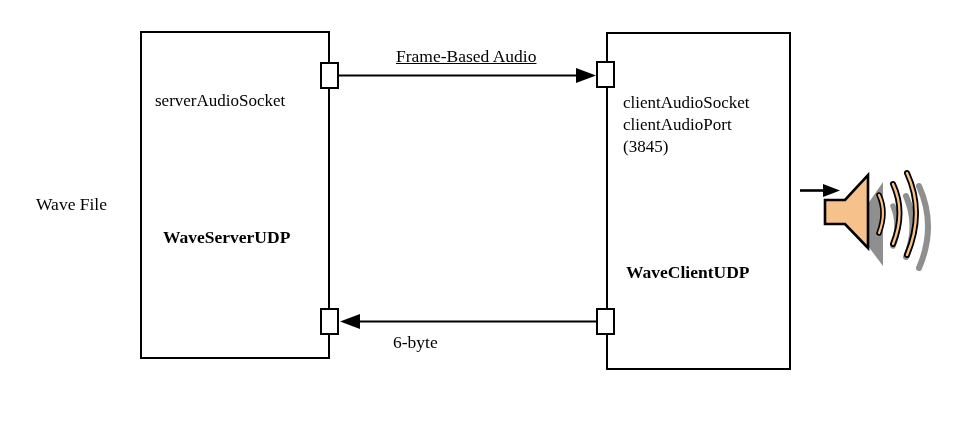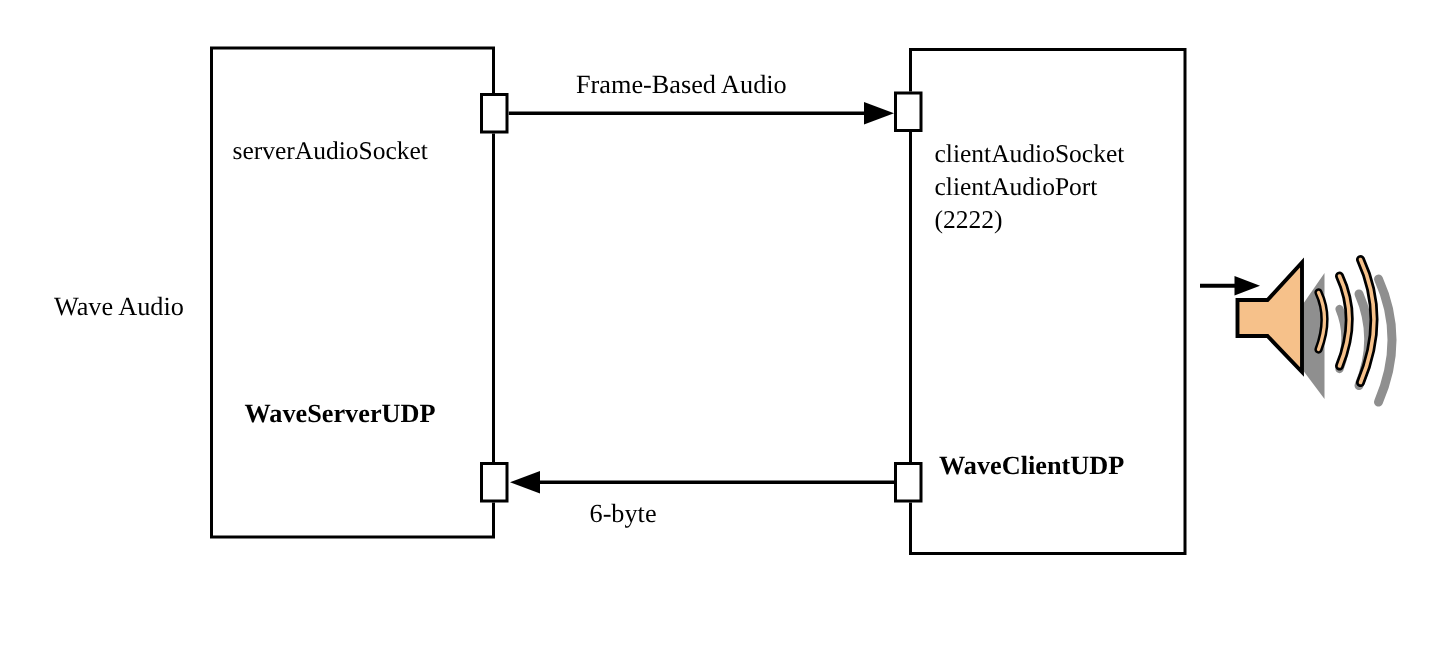--- a/index.html
+++ b/index.html
@@ -55,21 +55,20 @@
   #client-audio-port-bottom { left: 596px; top: 308px; }
 
   .text-label {
     position: absolute;
     white-space: pre;
     line-height: 1.28;
     font-size: 17px;
   }
   .text-label.bold {
     font-weight: bold;
-    margin-top: 38px;
   }
   #wave-file-label {
     left: 36px;
     top: 193px;
     font-size: 17.5px;
   }
   #server-socket-label {
     left: 155px;
     top: 90px;
     font-size: 17px;
@@ -83,23 +82,24 @@
     left: 623px;
     top: 92px;
     font-size: 17px;
   }
   #client-name-label {
     left: 626px;
     top: 261px;
     font-size: 17.5px;
   }
   #downstream-link-label {
-    left: 384px;
+    left: 396px;
     top: 45px;
     font-size: 17.5px;
+    text-decoration: underline;
   }
   #upstream-link-label {
     left: 393px;
     top: 331px;
     font-size: 17.5px;
   }
 </style>
 </head>
 <body>
 
@@ -142,29 +142,29 @@
   </svg>
 
   <div class="node-box" id="server-box"></div>
   <div class="socket-port" id="server-audio-port-top"></div>
   <div class="socket-port" id="server-audio-port-bottom"></div>
 
   <div class="node-box" id="client-box"></div>
   <div class="socket-port" id="client-audio-port-top"></div>
   <div class="socket-port" id="client-audio-port-bottom"></div>
 
-  <div class="text-label" id="wave-file-label">Wave Audio</div>
+  <div class="text-label" id="wave-file-label">Wave File</div>
 
   <div class="text-label" id="server-socket-label">serverAudioSocket</div>
 
   <div class="text-label bold" id="server-name-label">WaveServerUDP</div>
 
   <div class="text-label" id="client-socket-label">clientAudioSocket
 clientAudioPort
-(2222)</div>
+(3845)</div>
 
   <div class="text-label bold" id="client-name-label">WaveClientUDP</div>
 
   <div class="text-label" id="downstream-link-label">Frame-Based Audio</div>
 
   <div class="text-label" id="upstream-link-label">6-byte</div>
 
 </div>
 
 </body></html>

